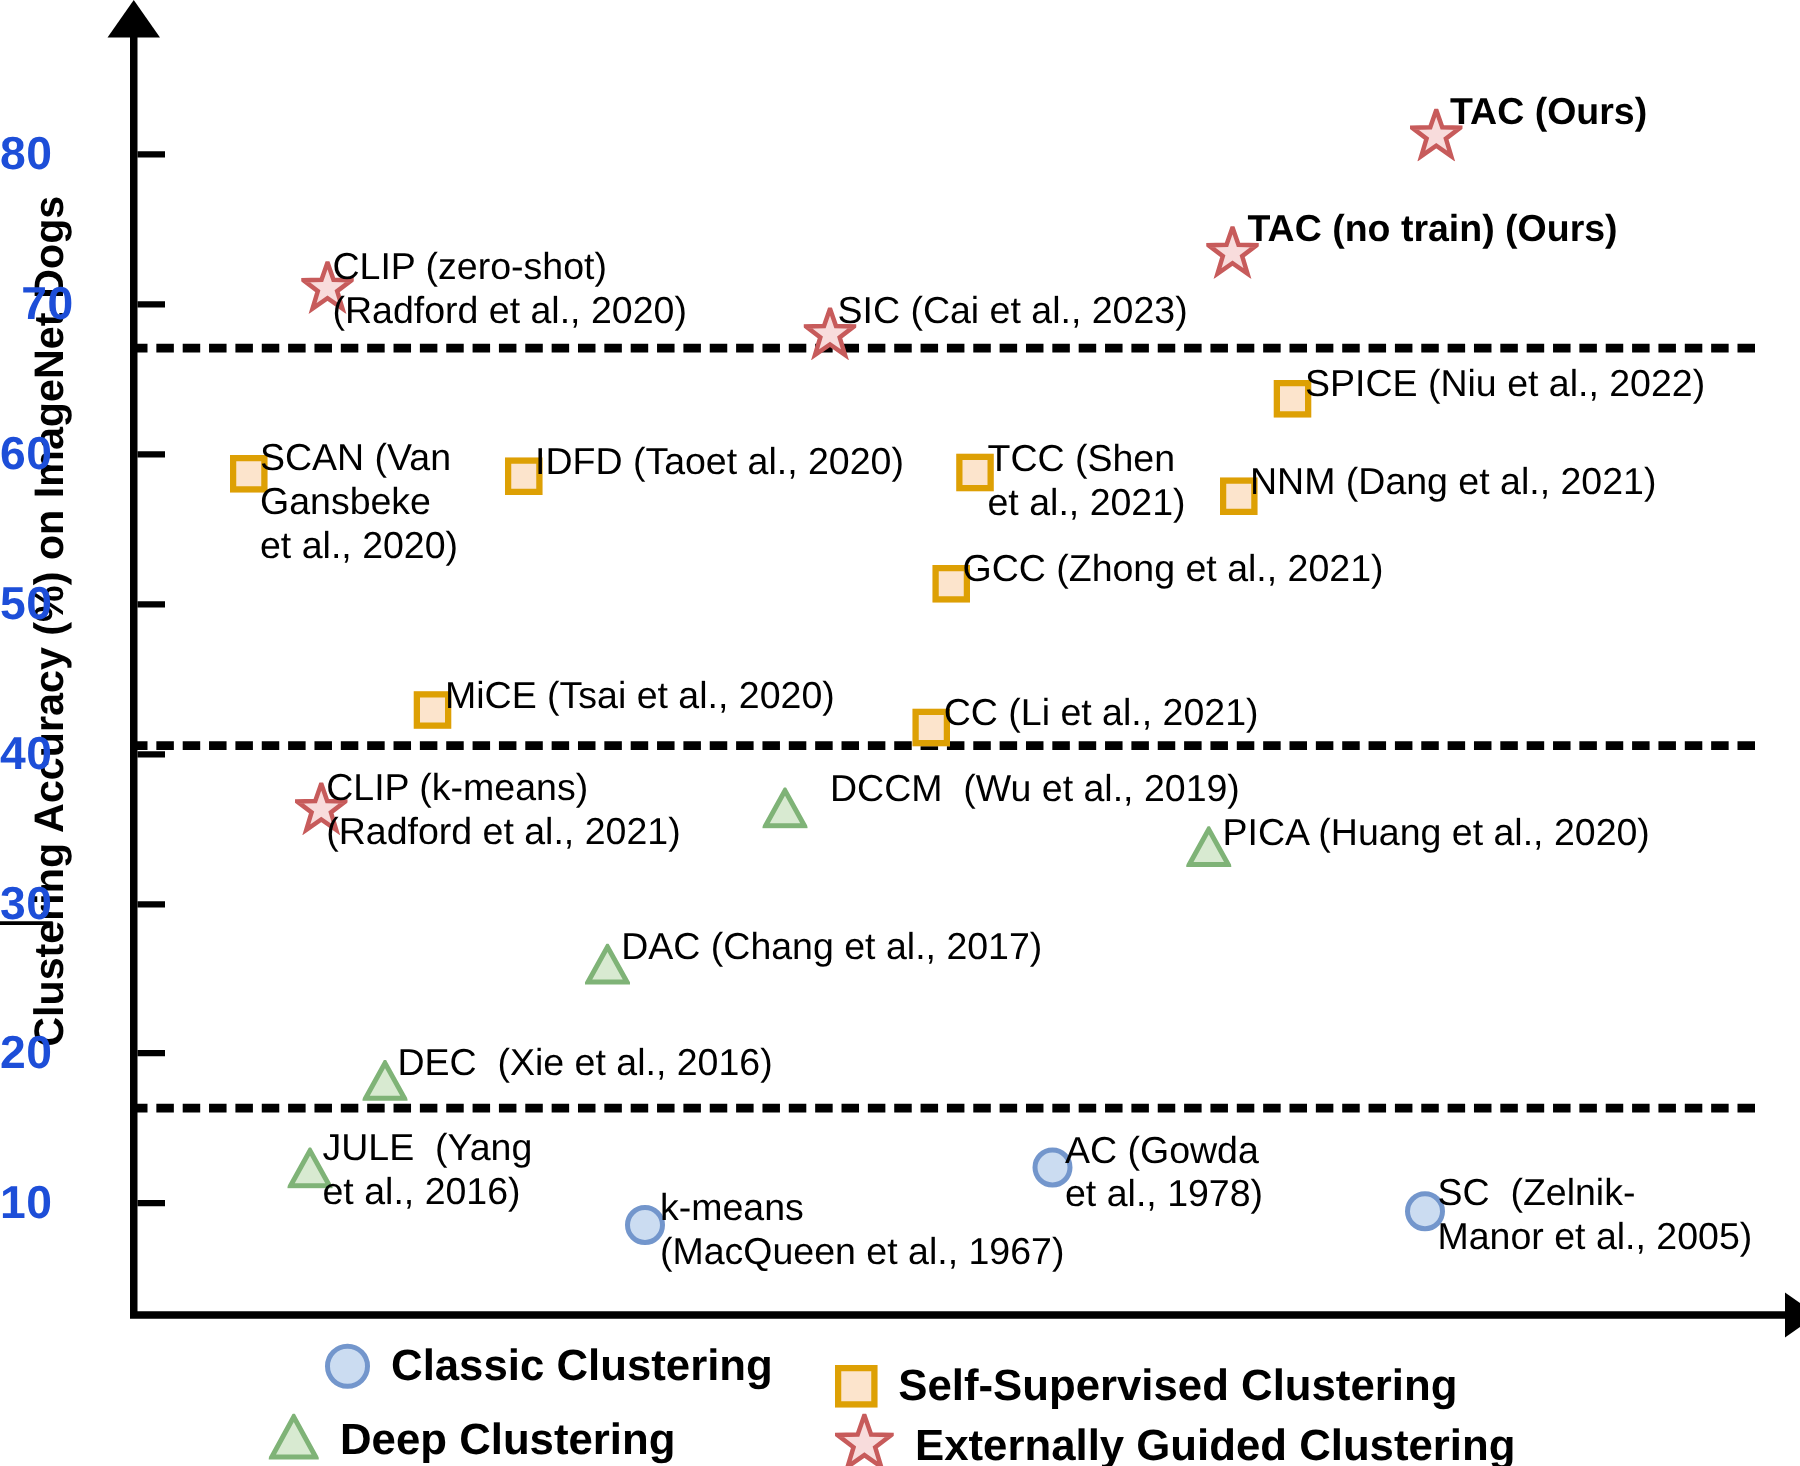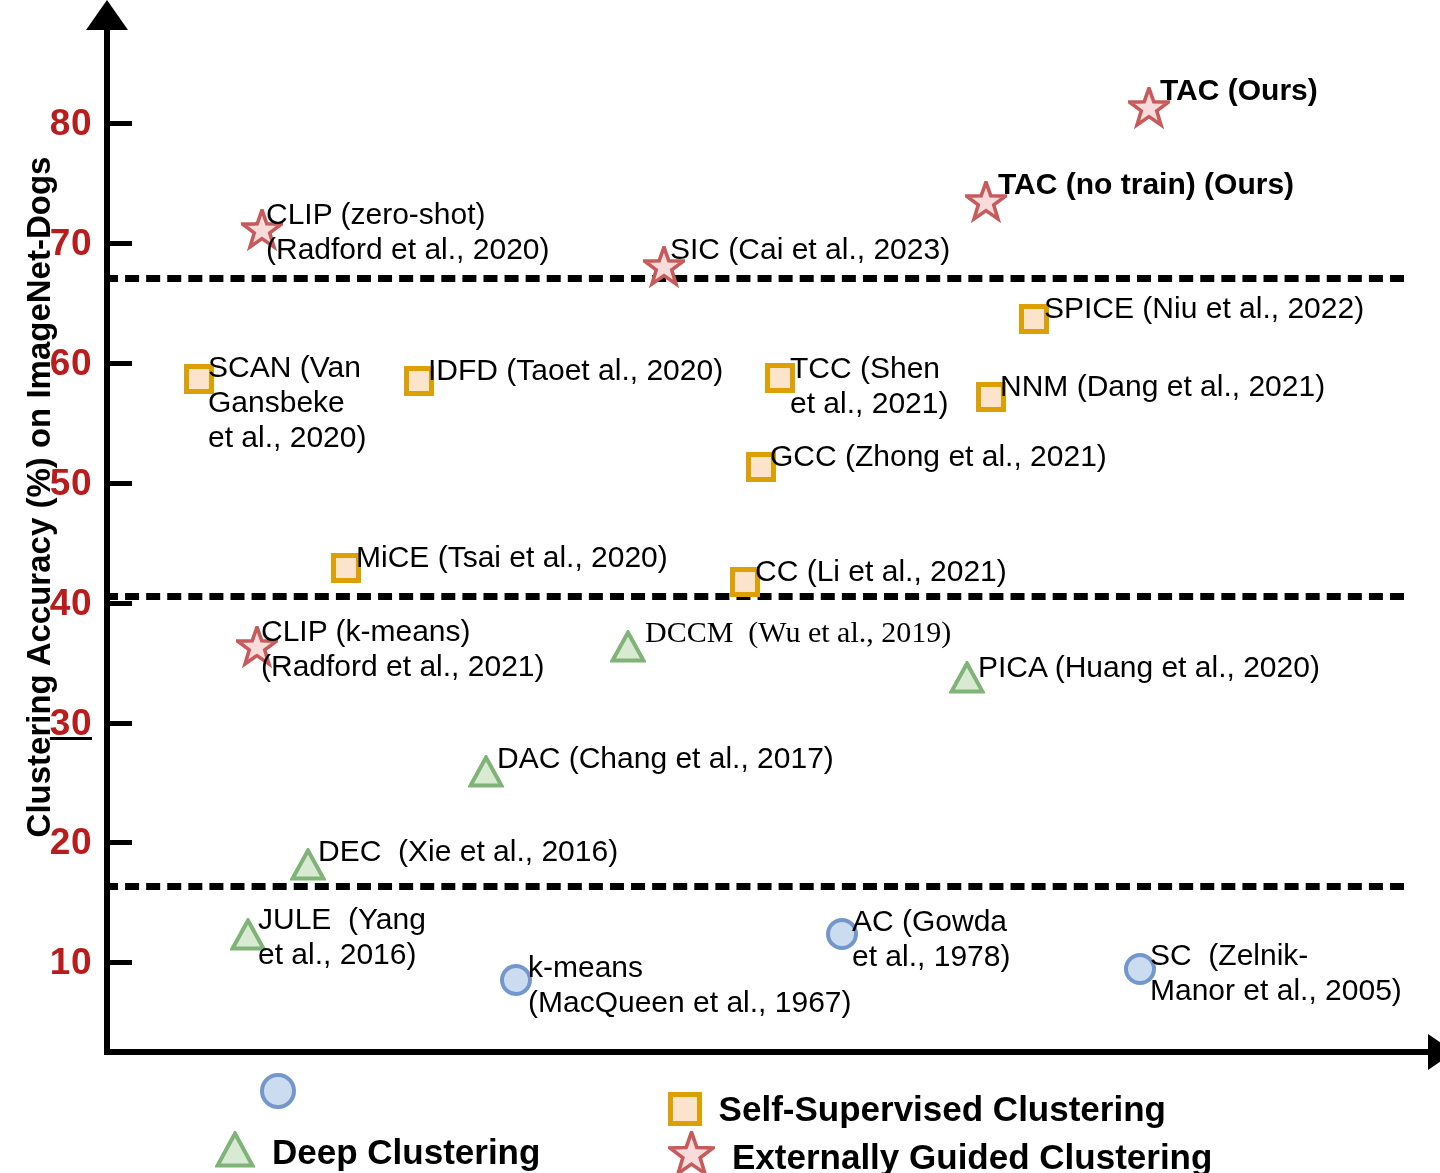--- a/index.html
+++ b/index.html
@@ -11,22 +11,22 @@
   #y-axis{left:104px;top:22px;width:6px;height:1032px;}
   #x-axis{left:104px;top:1049px;width:1330px;height:6px;}
   #y-arrow{position:absolute;left:86px;top:0px;width:0;height:0;
            border-left:21px solid transparent;border-right:21px solid transparent;
            border-bottom:30px solid #000;}
   #x-arrow{position:absolute;left:1428px;top:1034px;width:0;height:0;
            border-top:18px solid transparent;border-bottom:18px solid transparent;
            border-left:26px solid #000;}
 
   .tick{position:absolute;left:110px;width:22px;height:5px;background:#000;}
-  .tick-label{position:absolute;right:0;text-align:right;font-size:37px;font-weight:700;
-              letter-spacing:.5px;line-height:1;color:#b91c1c;}
+  .tick-label{position:absolute;right:0;font-size:37px;font-weight:700;
+              letter-spacing:.5px;line-height:1;color:#1d4ed8;}
   .tick-label-wrap{position:absolute;left:0px;width:92px;}
 
   #y-title{position:absolute;left:-311px;top:478px;width:700px;text-align:center;
            font-size:33px;font-weight:700;transform:rotate(-90deg);white-space:nowrap;}
 
   .hline{position:absolute;left:104px;height:0;border-top:7px dashed #000;}
 
   
   .mk{position:absolute;}
   .mk-square{width:30px;height:30px;background:#FCE4CC;border:5px solid #DDA004;box-sizing:border-box;}
@@ -130,21 +130,21 @@
       <div class="mk mk-square" style="width: 30px; height: 30px; background: rgb(252, 228, 204); border-color: rgb(221, 160, 4); left: 730px; top: 567px;"></div>
       <div class="plabel" style="left: 755px; top: 553px;">CC (Li et al., 2021)</div>
       <div class="mk" style="left: 236px; top: 626px;"><svg width="42" height="42" viewBox="0 0 42 42">
           <polygon points="21.00,1.05 25.79,14.83 40.37,15.13 28.75,23.94 32.97,37.90 21.00,29.57 9.03,37.90 13.25,23.94 1.63,15.13 16.21,14.83" fill="#F8DCDC" stroke="#C75B5B" stroke-width="3.6" stroke-linejoin="miter"></polygon>
         </svg></div>
       <div class="plabel" style="left: 261px; top: 613px;">CLIP (k-means)
 (Radford et al., 2021)</div>
       <div class="mk" style="left: 610px; top: 630px;"><svg width="36" height="33" viewBox="0 0 36 33">
           <polygon points="18,2.5 33.5,30.5 2.5,30.5" fill="#D8EAD1" stroke="#7FB377" stroke-width="4" stroke-linejoin="miter"></polygon>
         </svg></div>
-      <div class="plabel" style="left: 645px; top: 614px; font-family: Liberation Serif, serif;">DCCM  (Wu et al., 2019)</div>
+      <div class="plabel" style="left: 664px; top: 614px;">DCCM  (Wu et al., 2019)</div>
       <div class="mk" style="left: 949px; top: 661px;"><svg width="36" height="33" viewBox="0 0 36 33">
           <polygon points="18,2.5 33.5,30.5 2.5,30.5" fill="#D8EAD1" stroke="#7FB377" stroke-width="4" stroke-linejoin="miter"></polygon>
         </svg></div>
       <div class="plabel" style="left: 978px; top: 649px;">PICA (Huang et al., 2020)</div>
       <div class="mk" style="left: 468px; top: 755px;"><svg width="36" height="33" viewBox="0 0 36 33">
           <polygon points="18,2.5 33.5,30.5 2.5,30.5" fill="#D8EAD1" stroke="#7FB377" stroke-width="4" stroke-linejoin="miter"></polygon>
         </svg></div>
       <div class="plabel" style="left: 497px; top: 740px;">DAC (Chang et al., 2017)</div>
       <div class="mk" style="left: 290px; top: 848px;"><svg width="36" height="33" viewBox="0 0 36 33">
           <polygon points="18,2.5 33.5,30.5 2.5,30.5" fill="#D8EAD1" stroke="#7FB377" stroke-width="4" stroke-linejoin="miter"></polygon>
@@ -162,20 +162,21 @@
       <div class="plabel" style="left: 852px; top: 903px;">AC (Gowda
 et al., 1978)</div>
       <div class="mk mk-circle" style="width: 32px; height: 32px; background: rgb(203, 220, 241); border-color: rgb(115, 150, 204); left: 1124px; top: 953px;"></div>
       <div class="plabel" style="left: 1150px; top: 937px;">SC  (Zelnik-
 Manor et al., 2005)</div>
     </div>
 
   <div id="legend">
       <div class="lg-item" style="left: 260px; top: 0px;">
         <div class="mk mk-circle" style="width: 35.84px; height: 35.84px; background: rgb(203, 220, 241); border-color: rgb(115, 150, 204); position: relative;"></div>
+        <span class="lg-text">Classic Clustering</span>
       </div>
       <div class="lg-item" style="left: 668px; top: 16px;">
         <div class="mk mk-square" style="width: 33.6px; height: 33.6px; background: rgb(252, 228, 204); border-color: rgb(221, 160, 4); position: relative;"></div>
         <span class="lg-text">Self-Supervised Clustering</span>
       </div>
       <div class="lg-item" style="left: 215px; top: 58px;">
         <div class="mk" style="position: relative;"><svg width="40" height="37" viewBox="0 0 40 37">
             <polygon points="20,2.5 37.5,34.5 2.5,34.5" fill="#D8EAD1" stroke="#7FB377" stroke-width="4" stroke-linejoin="miter"></polygon>
           </svg></div>
         <span class="lg-text">Deep Clustering</span>

